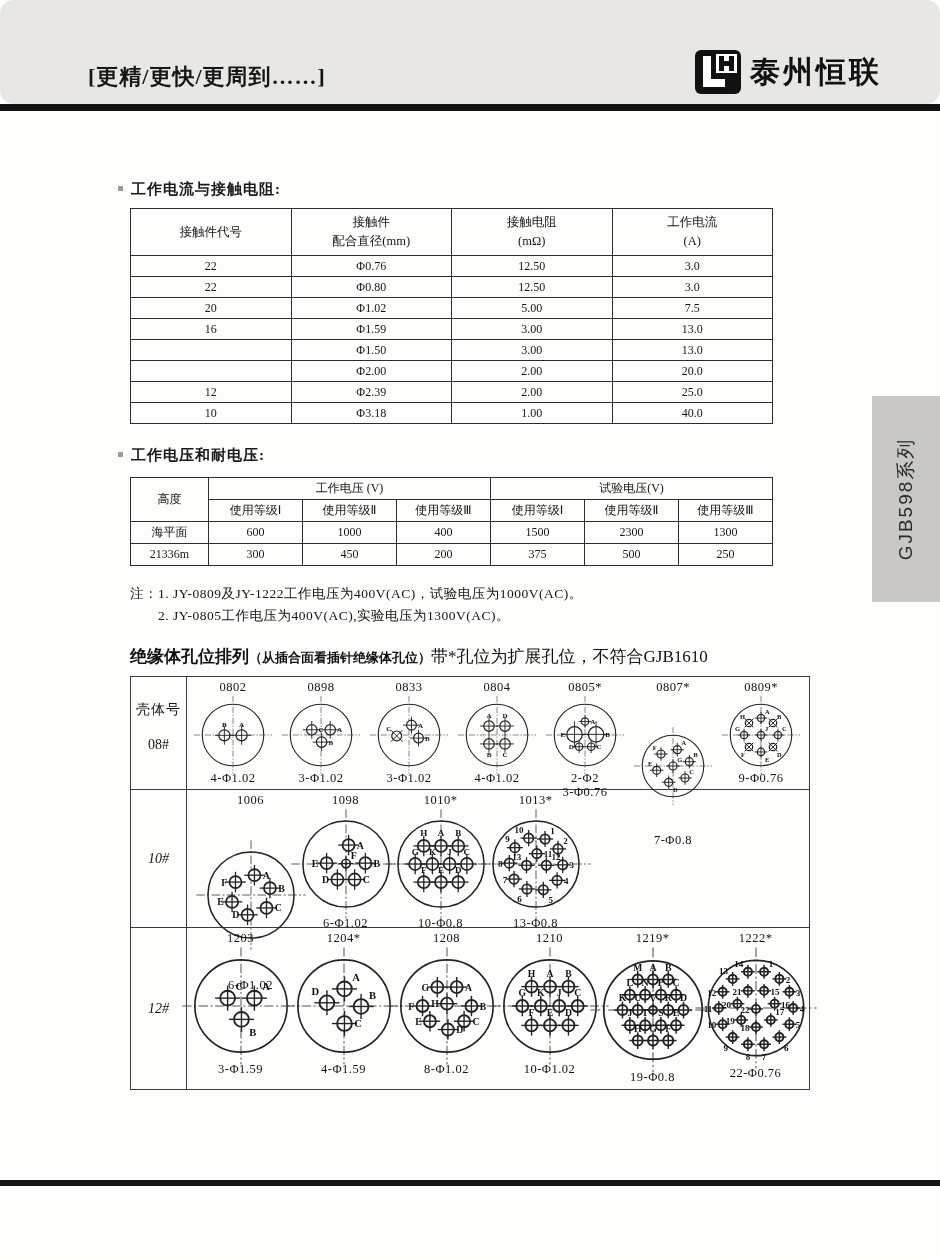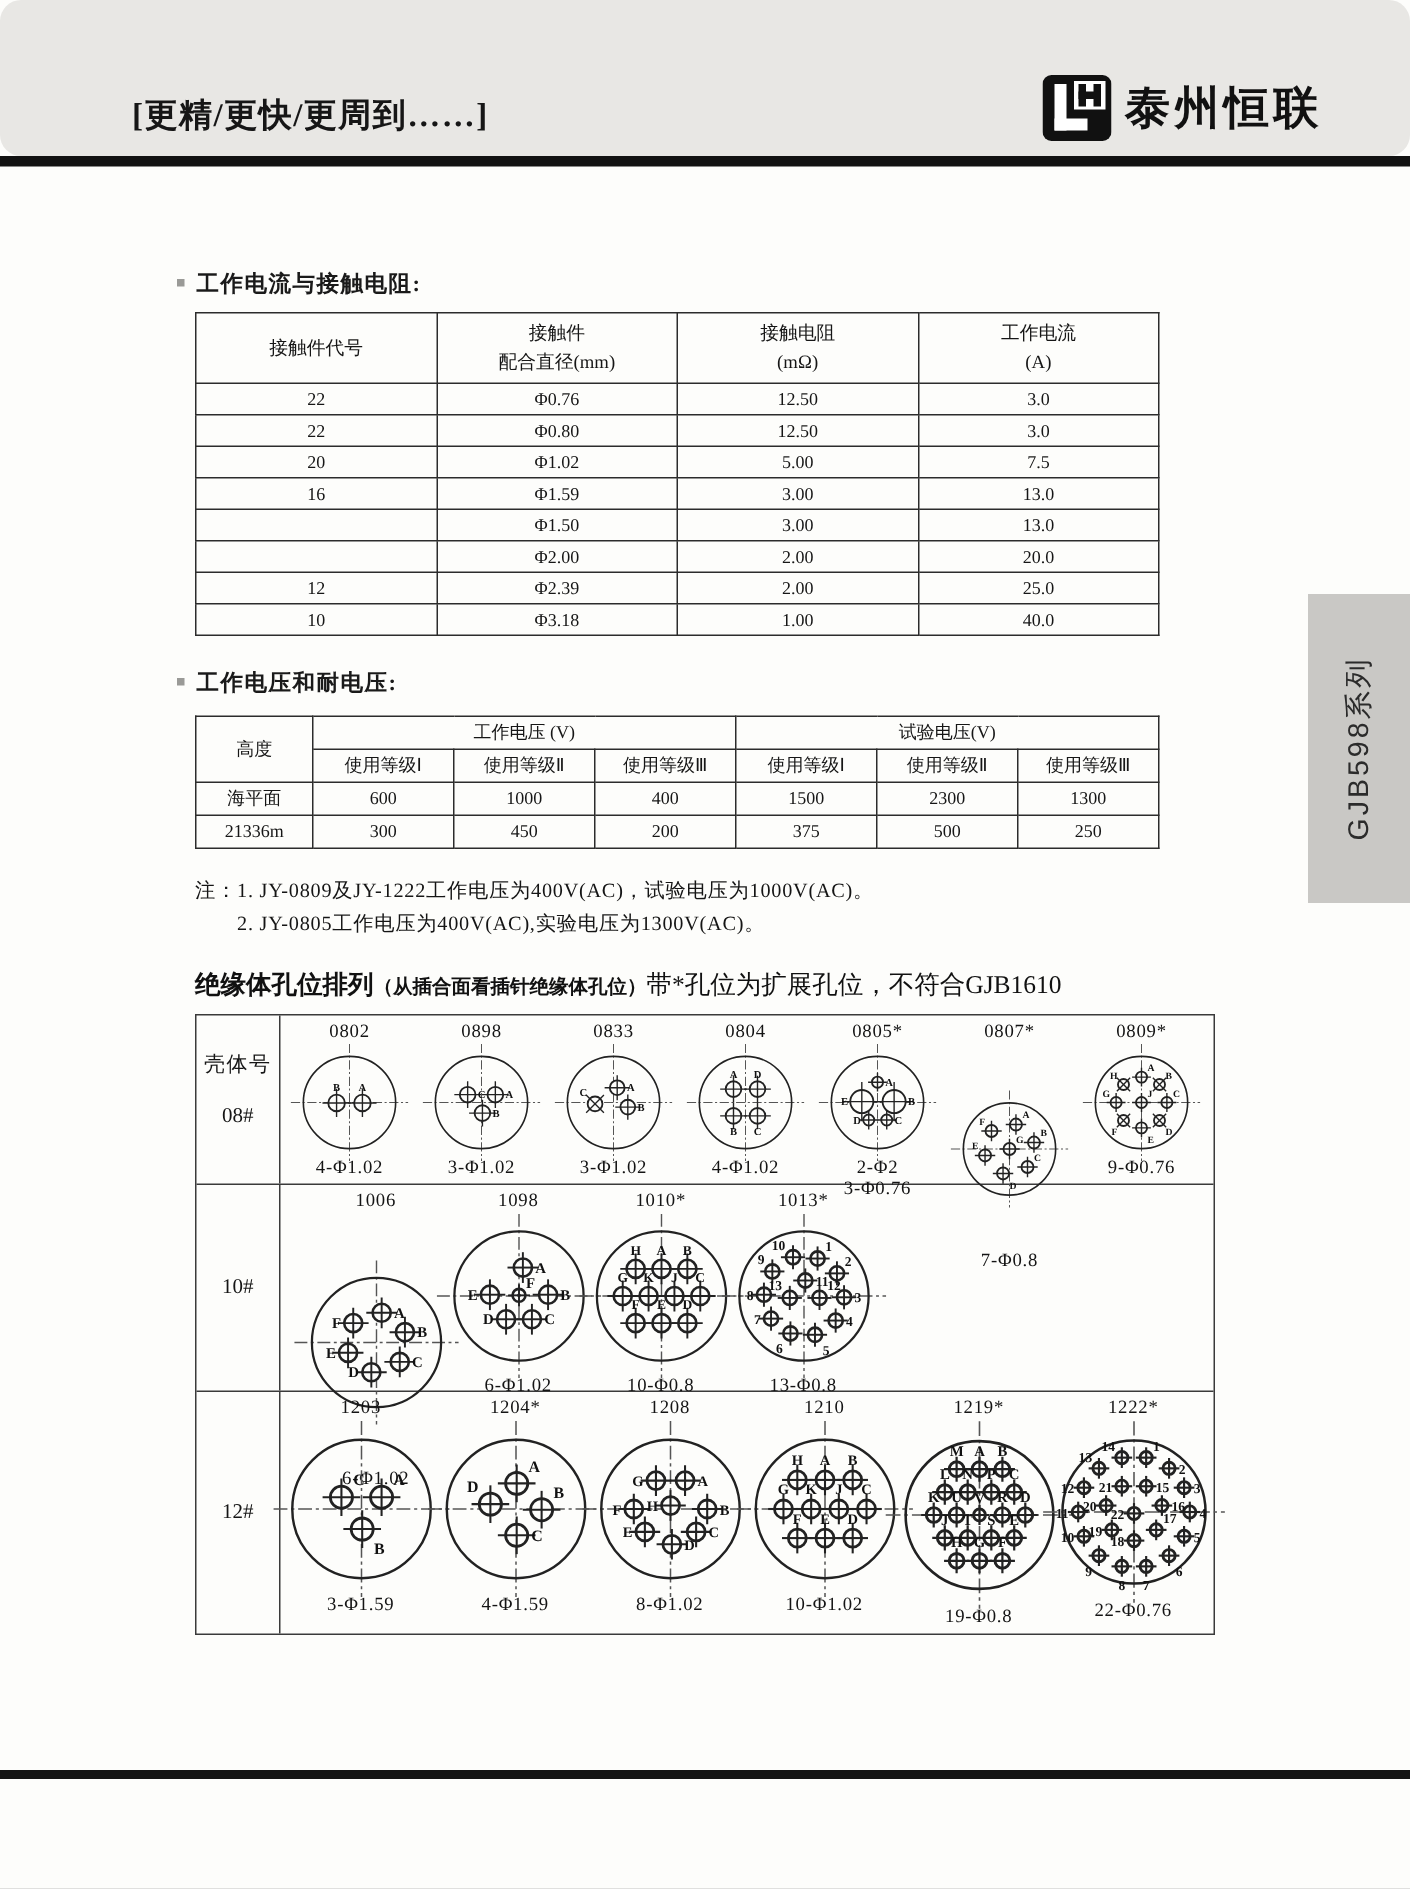--- a/index.html
+++ b/index.html
@@ -42,21 +42,21 @@
   .diag-head .p { font-family:"Liberation Sans", sans-serif; font-size:13px; font-weight:bold; }
   .diag-head .r { font-size:17px; }
 
   
   .diagram-table { position:absolute; left:130px; top:676px; width:680px; border:1px solid #3a3a3a; background:#fdfdfb; }
   .diag-row { display:flex; border-top:1px solid #3a3a3a; }
   .diag-row:first-child { border-top:none; }
   .shell-cell { width:56px; border-right:1px solid #3a3a3a; display:flex; flex-direction:column; align-items:center; font-size:14px; color:#151515; }
   .corner-label { margin-top:24px; font-size:14px; letter-spacing:1px; }
   .shell-label { margin-top:18px; font-size:14px; }
-  .shell-only { justify-content:center; }
+  .shell-only { justify-content:center;font-style:italic; }
   .shell-only .shell-label { margin-top:0; }
   .conn-area { flex:1; display:flex; align-items:flex-start; }
   .conn-cell { display:flex; flex-direction:column; align-items:center; }
   .conn-id { font-size:12.5px; color:#141414; margin-top:3px; letter-spacing:0.5px; }
   .conn-cap { font-size:12.5px; color:#141414; margin-top:-3px; line-height:1.1; text-align:center; letter-spacing:0.5px; }
   .conn-svg { display:block; }
 
   
   .black-bar-bottom { position:absolute; left:0; top:1180px; width:940px; height:6px; background:#141414; }
   .footer-band { position:absolute; left:0; top:1186px; width:940px; height:73px; background:#f3f0ed; }

